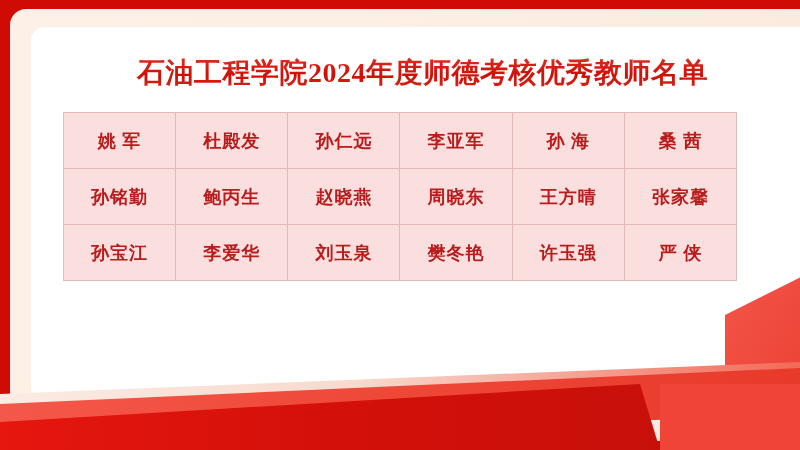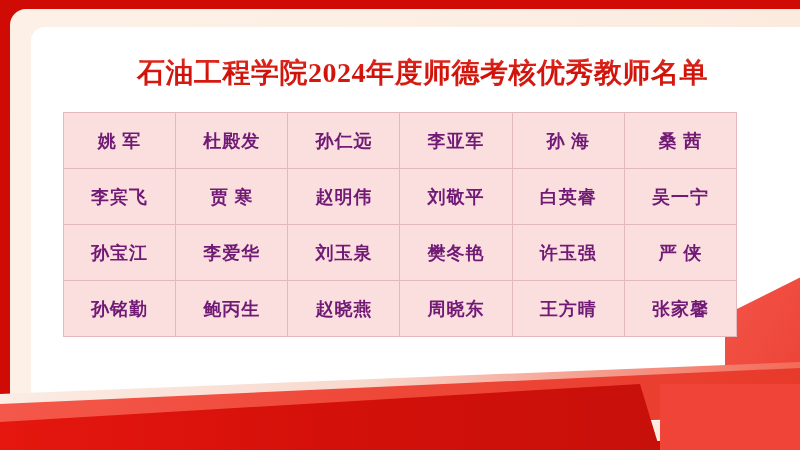--- a/index.html
+++ b/index.html
@@ -95,21 +95,21 @@
     table-layout: fixed;
     background: #fbdfdf;
   }
   .name-table td {
     border: 1px solid #e3b9bc;
     height: 53px;
     text-align: center;
     vertical-align: middle;
     font-size: 18px;
     font-weight: bold;
-    color: #701a75;
+    color: #b91c1c;
     letter-spacing: 1px;
     background: #fbdfdf;
     white-space: nowrap;
   }
 </style>
 </head>
 <body>
 
 <div id="stage">
 
@@ -161,39 +161,31 @@
     <tbody>
       <tr>
         <td>姚  军</td>
         <td>杜殿发</td>
         <td>孙仁远</td>
         <td>李亚军</td>
         <td>孙  海</td>
         <td>桑  茜</td>
       </tr>
       <tr>
-        <td>李宾飞</td>
-        <td>贾  寒</td>
-        <td>赵明伟</td>
-        <td>刘敬平</td>
-        <td>白英睿</td>
-        <td>吴一宁</td>
+        <td>孙铭勤</td>
+        <td>鲍丙生</td>
+        <td>赵晓燕</td>
+        <td>周晓东</td>
+        <td>王方晴</td>
+        <td>张家馨</td>
       </tr>
       <tr>
         <td>孙宝江</td>
         <td>李爱华</td>
         <td>刘玉泉</td>
         <td>樊冬艳</td>
         <td>许玉强</td>
         <td>严  侠</td>
       </tr>
-      <tr>
-        <td>孙铭勤</td>
-        <td>鲍丙生</td>
-        <td>赵晓燕</td>
-        <td>周晓东</td>
-        <td>王方晴</td>
-        <td>张家馨</td>
-      </tr>
     </tbody>
   </table>
 
 </div>
 
 </body></html>

